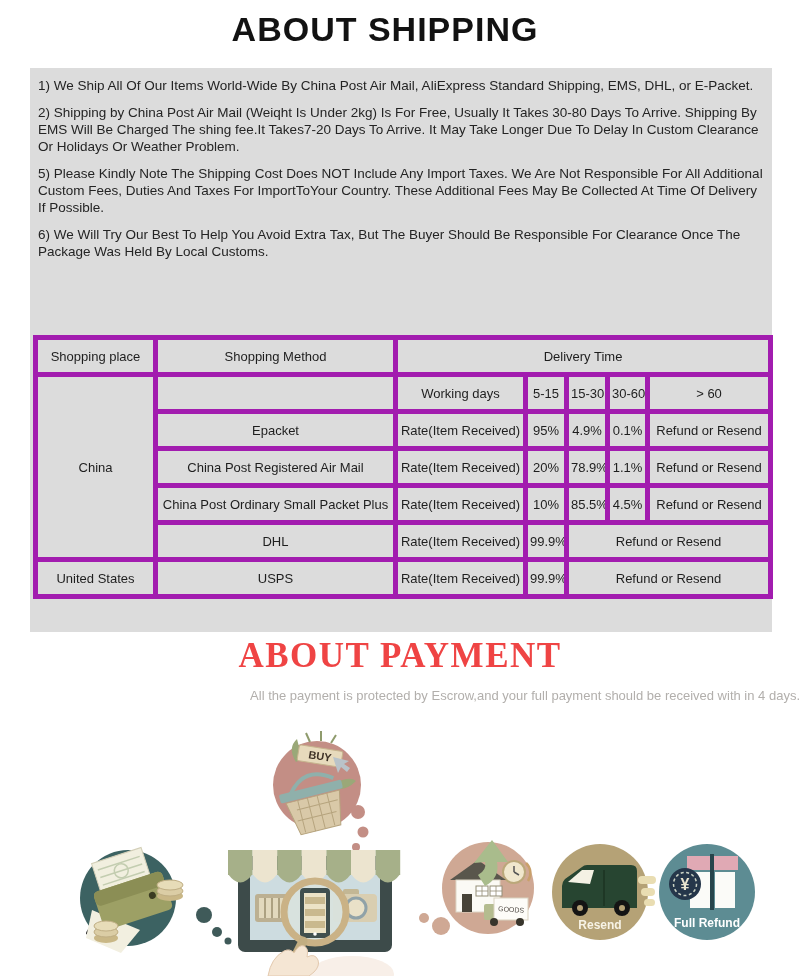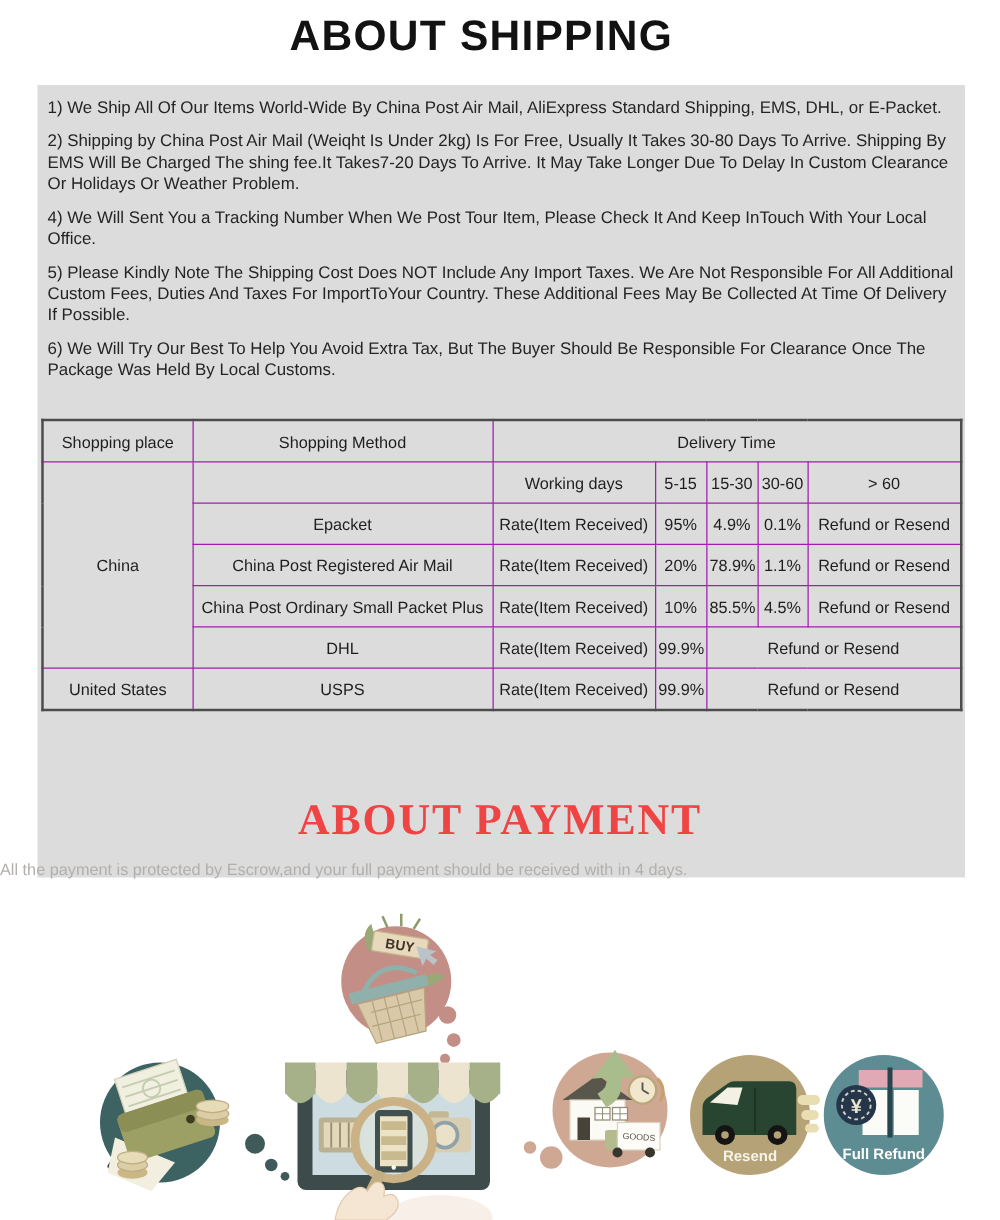--- a/index.html
+++ b/index.html
@@ -3,53 +3,52 @@
 <meta charset="utf-8">
 <style>
   html,body{margin:0;padding:0;background:#ffffff;}
   body{width:800px;height:976px;overflow:hidden;position:relative;
        font-family:"Liberation Sans", sans-serif;color:#222;}
   .page{position:relative;width:800px;height:976px;background:#fff;}
 
   .shipping-title{position:absolute;top:10px;left:0;width:770px;text-align:center;
     font-size:34px;font-weight:700;letter-spacing:1px;color:#121212;}
 
-  .notes-panel{position:absolute;left:30px;top:68px;width:742px;height:634px;
+  .notes-panel{position:absolute;left:30px;top:68px;width:742px;height:564px;
     background:#dcdcdc;box-sizing:border-box;}
   .notes{position:absolute;left:0;top:0;width:100%;padding:9px 8px 0 8px;box-sizing:border-box;}
   .notes p{margin:0 0 10px 0;font-size:13.5px;line-height:1.26;color:#242424;}
 
   table.ship{position:absolute;left:3px;top:267px;width:735px;border-collapse:collapse;
     table-layout:fixed;border:2px solid #4c4c4c;font-size:13px;color:#1e1e1e;}
-  table.ship td{border:1px solid #a21caf;text-align:center;vertical-align:middle;
+  table.ship td{border:5px solid #a21caf;text-align:center;vertical-align:middle;
     height:32px;padding:0 2px;overflow:hidden;white-space:nowrap;}
 
   .payment-title{position:absolute;top:636px;left:0;width:800px;text-align:center;
     font-family:"Liberation Serif", serif;font-size:35px;font-weight:700;
     letter-spacing:1.5px;color:#ef4444;}
-  .payment-sub{position:absolute;left:0;width:800px;text-align:left;
+  .payment-sub{position:absolute;left:0;width:800px;text-align:right;
     font-size:13px;color:#b2afac;}
   .sub1{top:688px;}
   .sub2{top:710px;}
 
   .art{position:absolute;left:0;top:725px;width:800px;height:251px;}
   svg text{font-family:"Liberation Sans", sans-serif;}
 </style>
 </head>
 <body>
 
 <div class="page">
 
   <div class="shipping-title">ABOUT SHIPPING</div>
 
   <div class="notes-panel">
     <div class="notes">
       <p>1) We Ship All Of Our Items World-Wide By China Post Air Mail, AliExpress Standard Shipping, EMS, DHL, or E-Packet.</p>
       <p>2) Shipping by China Post Air Mail (Weiqht Is Under 2kg) Is For Free, Usually It Takes 30-80 Days To Arrive. Shipping By EMS Will Be Charged The shing fee.It Takes7-20 Days To Arrive. It May Take Longer Due To Delay In Custom Clearance Or Holidays Or Weather Problem.</p>
-      <p>4) We Will Sent You a Tracking Number When We Post Tour Item, Please Check It And Keep InTouch With Your Local Office.</p>
       <p>5) Please Kindly Note The Shipping Cost Does NOT Include Any Import Taxes. We Are Not Responsible For All Additional Custom Fees, Duties And Taxes For ImportToYour Country. These Additional Fees May Be Collected At Time Of Delivery If Possible.</p>
       <p>6) We Will Try Our Best To Help You Avoid Extra Tax, But The Buyer Should Be Responsible For Clearance Once The Package Was Held By Local Customs.</p>
     </div>
 
     <table class="ship">
       <colgroup>
         <col style="width:120px">
           <col style="width:240px">
           <col style="width:130px">
         <col style="width:41px">

